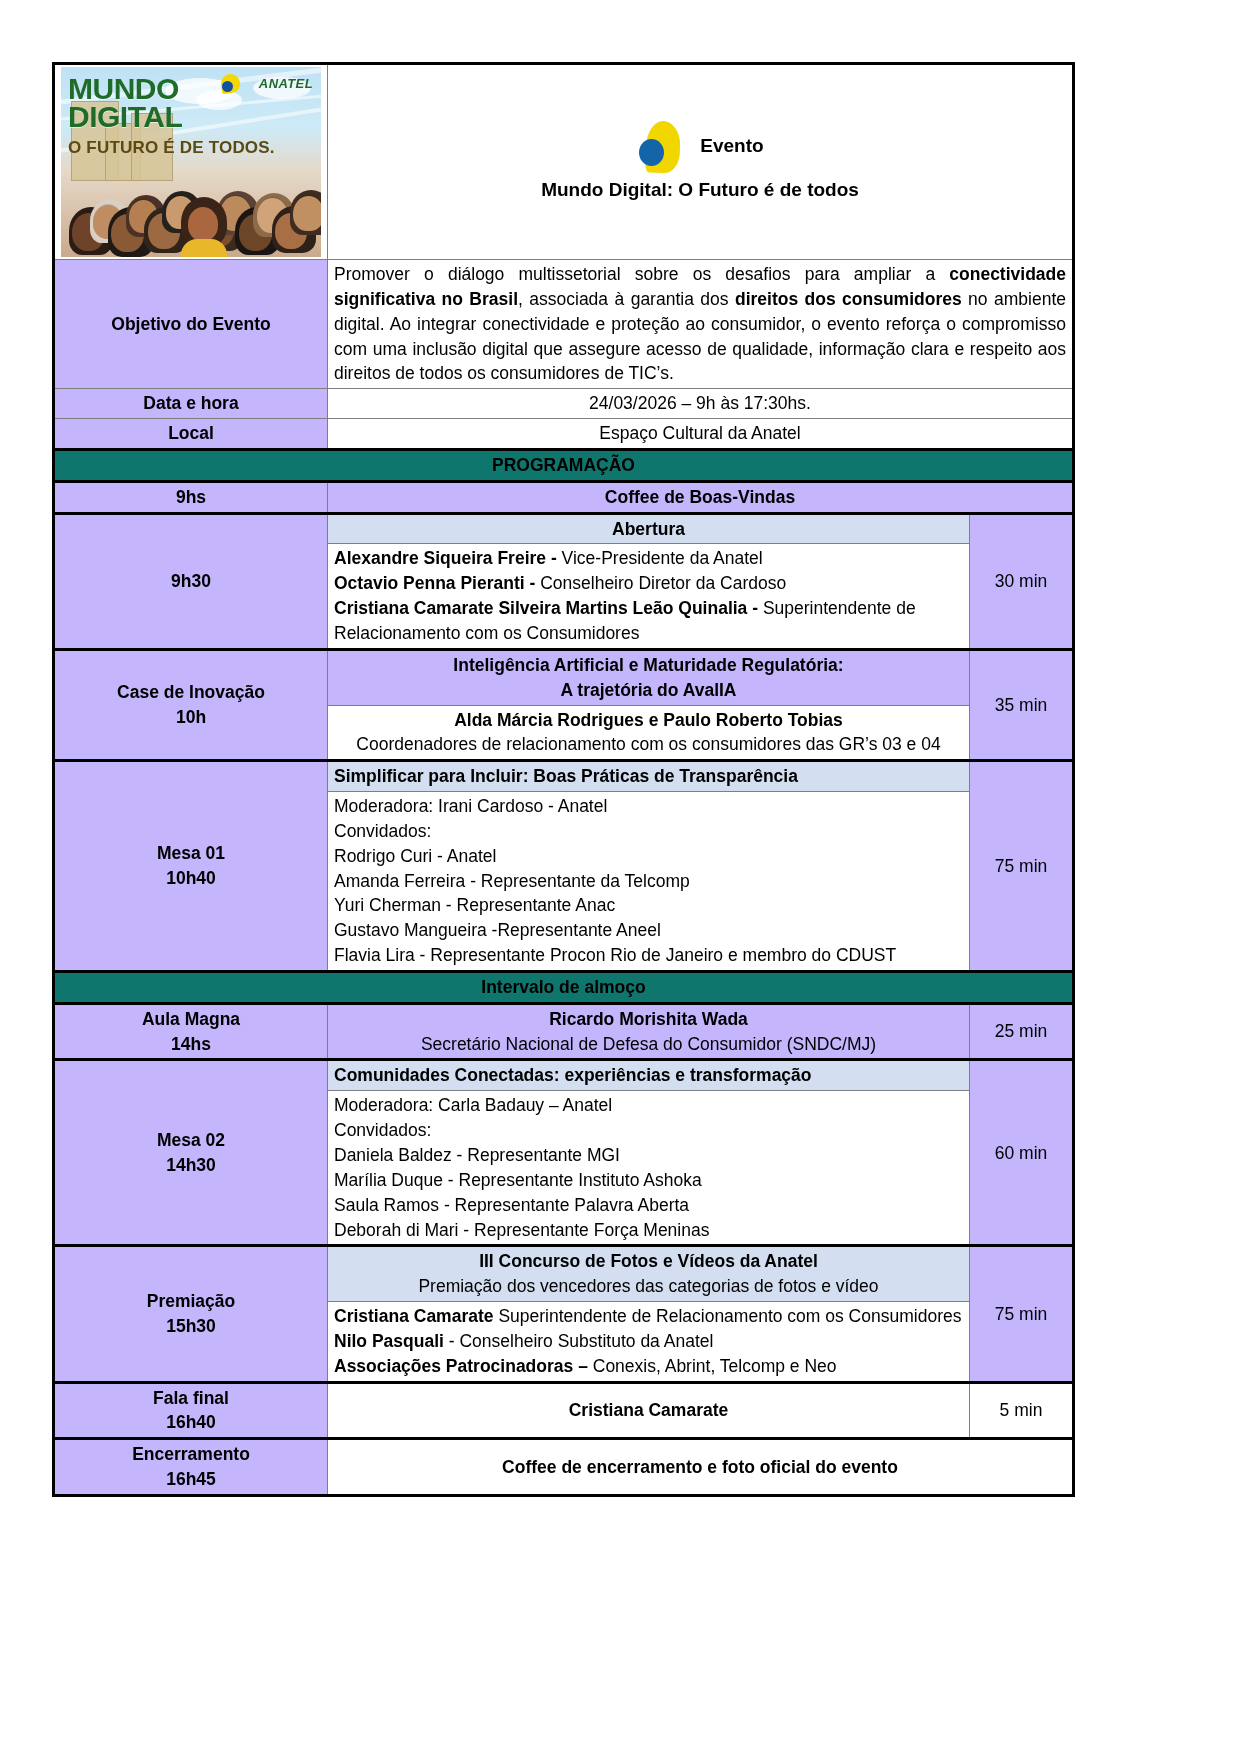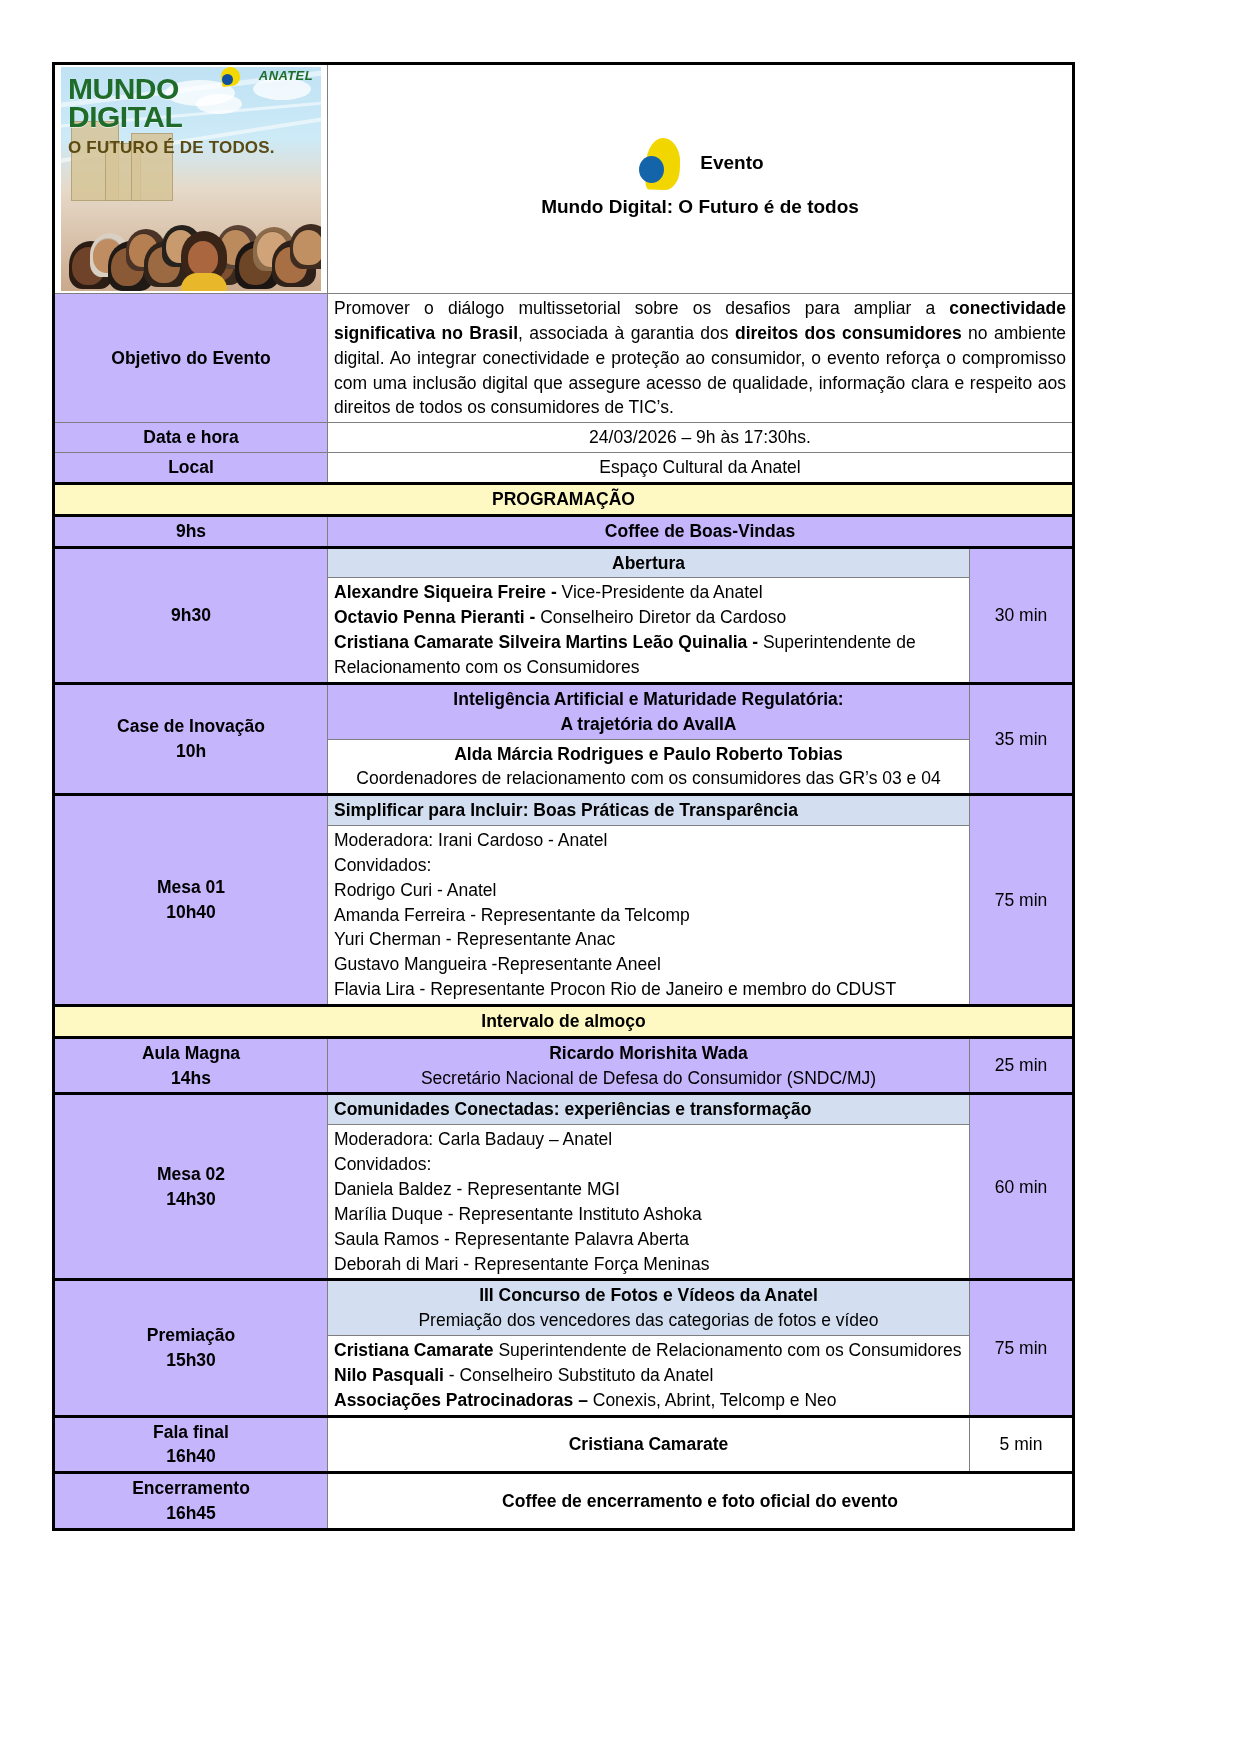--- a/index.html
+++ b/index.html
@@ -48,21 +48,21 @@
 
   
   .banner-cell{
     padding:0;
     height:190px;
     border:1px solid #7f7f7f;
     background:#ffffff;
   }
   .banner{
     position:relative;
-    width:100%;height:224px;
+    width:100%;height:190px;
     overflow:hidden;
     background:linear-gradient(180deg,#bfe2f4 0%,#cdeaf7 32%,#e6d9c8 55%,#caa98c 100%);
   }
   .banner .sky-ray{
     position:absolute;left:-20%;top:8%;
     width:150%;height:5px;
     background:rgba(255,255,255,.55);
     transform:rotate(-7deg);
   }
   .banner .sky-ray.r2{top:20%;height:3px;transform:rotate(-5deg);}
@@ -94,22 +94,22 @@
     color:#1e6b2a;
     text-shadow:0 1px 0 rgba(255,255,255,.55);
   }
   .banner-title .l3{
     display:block;margin-top:9px;
     font-size:17px;font-weight:bold;
     letter-spacing:.2px;
     color:#5b4a12;
   }
   .banner-logo{
-    position:absolute;right:8px;top:0;z-index:6;
-    display:flex;align-items:center;gap:19px;
+    position:absolute;right:8px;top:7px;z-index:6;
+    display:flex;align-items:flex-end;gap:19px;
   }
   .banner-logo .mark{width:19px;height:19px;position:relative;}
   .banner-logo .mark .drop{
     position:absolute;inset:0;
     background:#f5d800;
     border-radius:60% 60% 55% 12%;
     transform:rotate(-8deg);
   }
   .banner-logo .mark .dot{
     position:absolute;left:1px;bottom:1px;
@@ -169,21 +169,21 @@
     position:absolute;left:3px;top:18px;
     width:25px;height:27px;border-radius:50%;
     background:#1464aa;
   }
   .evt-line2{font-weight:bold;font-size:19px;margin-top:4px;}
 
   .obj-text{padding:6px 10px 8px 10px;font-size:17.5px;line-height:1.52;}
   .para{text-align:justify;margin:0;}
 
   .band{
-    background:#fef9c3;
+    background:#0f766e;
     font-weight:bold;font-size:18px;
     text-align:center;
     padding:4px 0;
   }
   .speaker-list{line-height:1.45;}
   .speaker-list div{white-space:nowrap;}
   .dur{font-size:17.5px;text-align:center;}
   .t-label{font-weight:bold;text-align:center;font-size:17.5px;line-height:1.5;}
 </style>
 </head>

